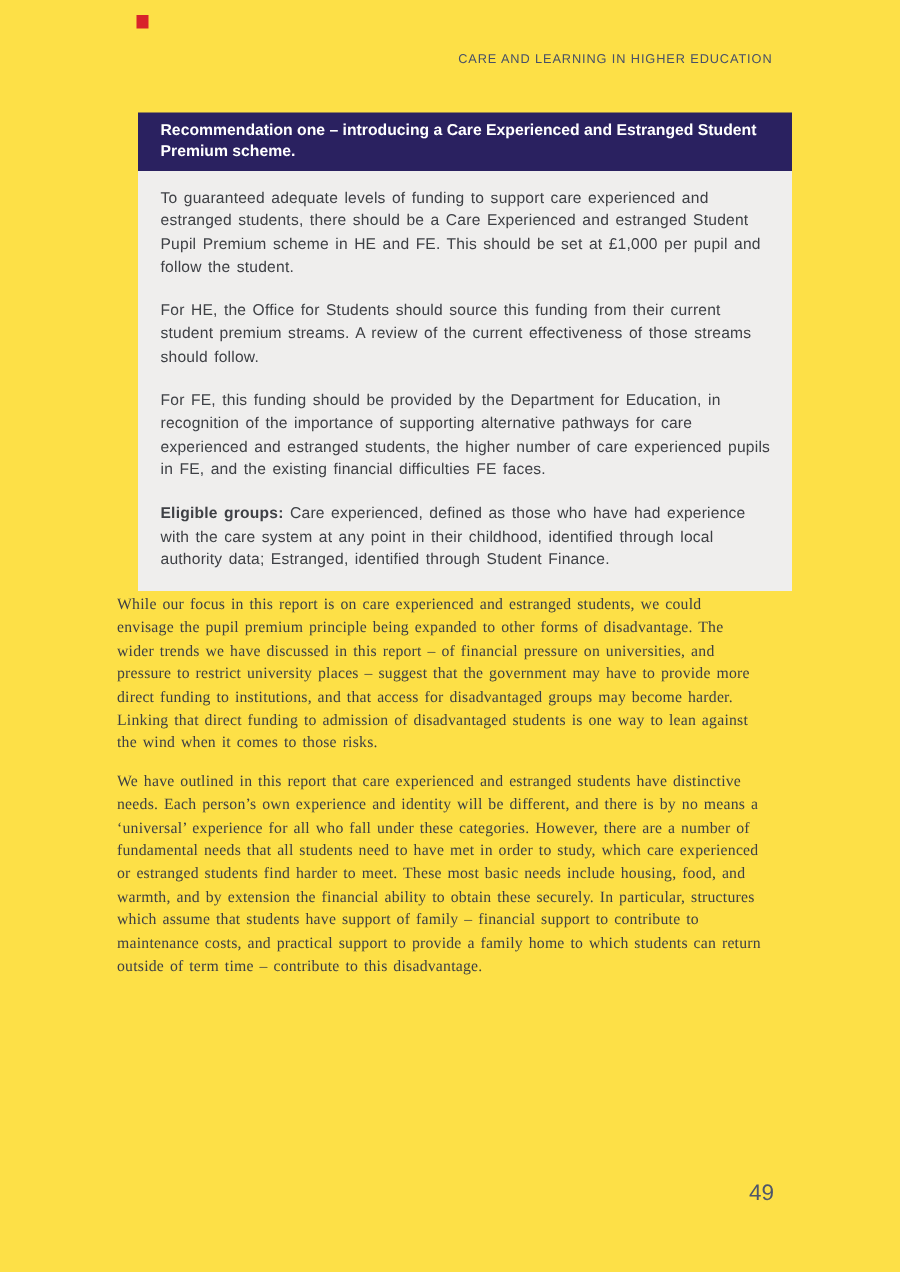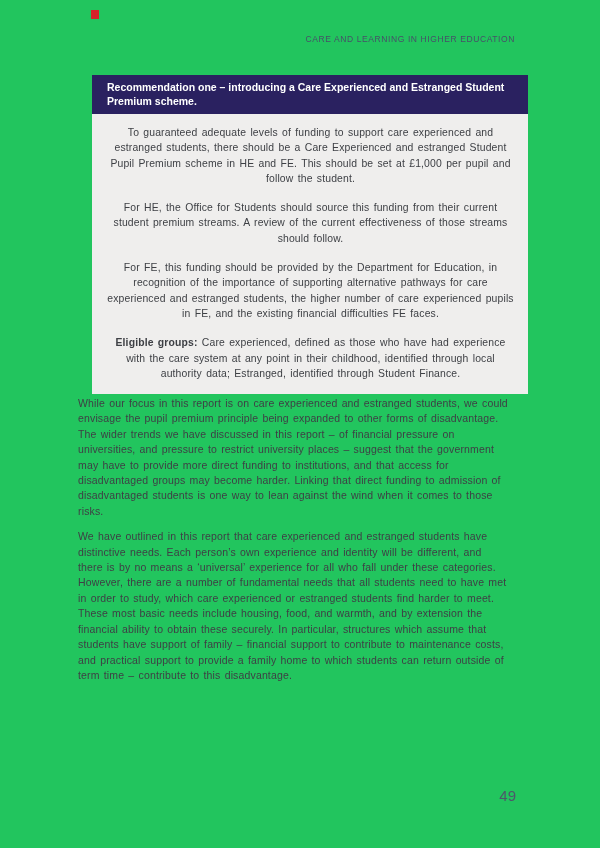--- a/index.html
+++ b/index.html
@@ -1,20 +1,20 @@
 <!DOCTYPE html>
 <html><head>
 <meta charset="utf-8">
 <style>
   html, body { margin: 0; padding: 0; background: #ffffff; }
   .page {
     position: relative;
     width: 600px;
     height: 848px;
-    background: #22c55e;
+    background: #fde047;
     font-family: "Liberation Sans", "DejaVu Sans", sans-serif;
     color: #3e4045;
     overflow: hidden;
   }
   .running-header {
     position: absolute;
     top: 34px;
     right: 85px;
     font-size: 8.5px;
     letter-spacing: 0.6px;
@@ -39,21 +39,20 @@
     background: #2a2160;
     color: #ffffff;
     font-weight: bold;
     font-size: 10.5px;
     line-height: 13.5px;
     padding: 6px 10px 6px 15px;
   }
   .rec-body {
     background: #efeeed;
     padding: 11px 14px 13px 15px;
-    text-align: center;
   }
   .rec-body p {
     margin: 0 0 14px 0;
     font-size: 10.4px;
     line-height: 15.3px;
     letter-spacing: 0.15px;
     word-spacing: 1.2px;
     color: #3e4045;
   }
   .rec-body p:last-child { margin-bottom: 0; }
@@ -64,20 +63,21 @@
     top: 396px;
     width: 448px;
   }
   .main-text p {
     margin: 0 17px 10px 0;
     font-size: 10.5px;
     line-height: 15.4px;
     letter-spacing: 0.15px;
     word-spacing: 1.1px;
     color: #3e4045;
+    font-family: Liberation Serif, serif;
   }
   .section-heading {
     margin: 12px 0 7px 0;
     font-size: 13.2px;
     line-height: 16.5px;
     font-weight: bold;
     color: #35597d;
     letter-spacing: 0.1px;
   }
   .page-number {

